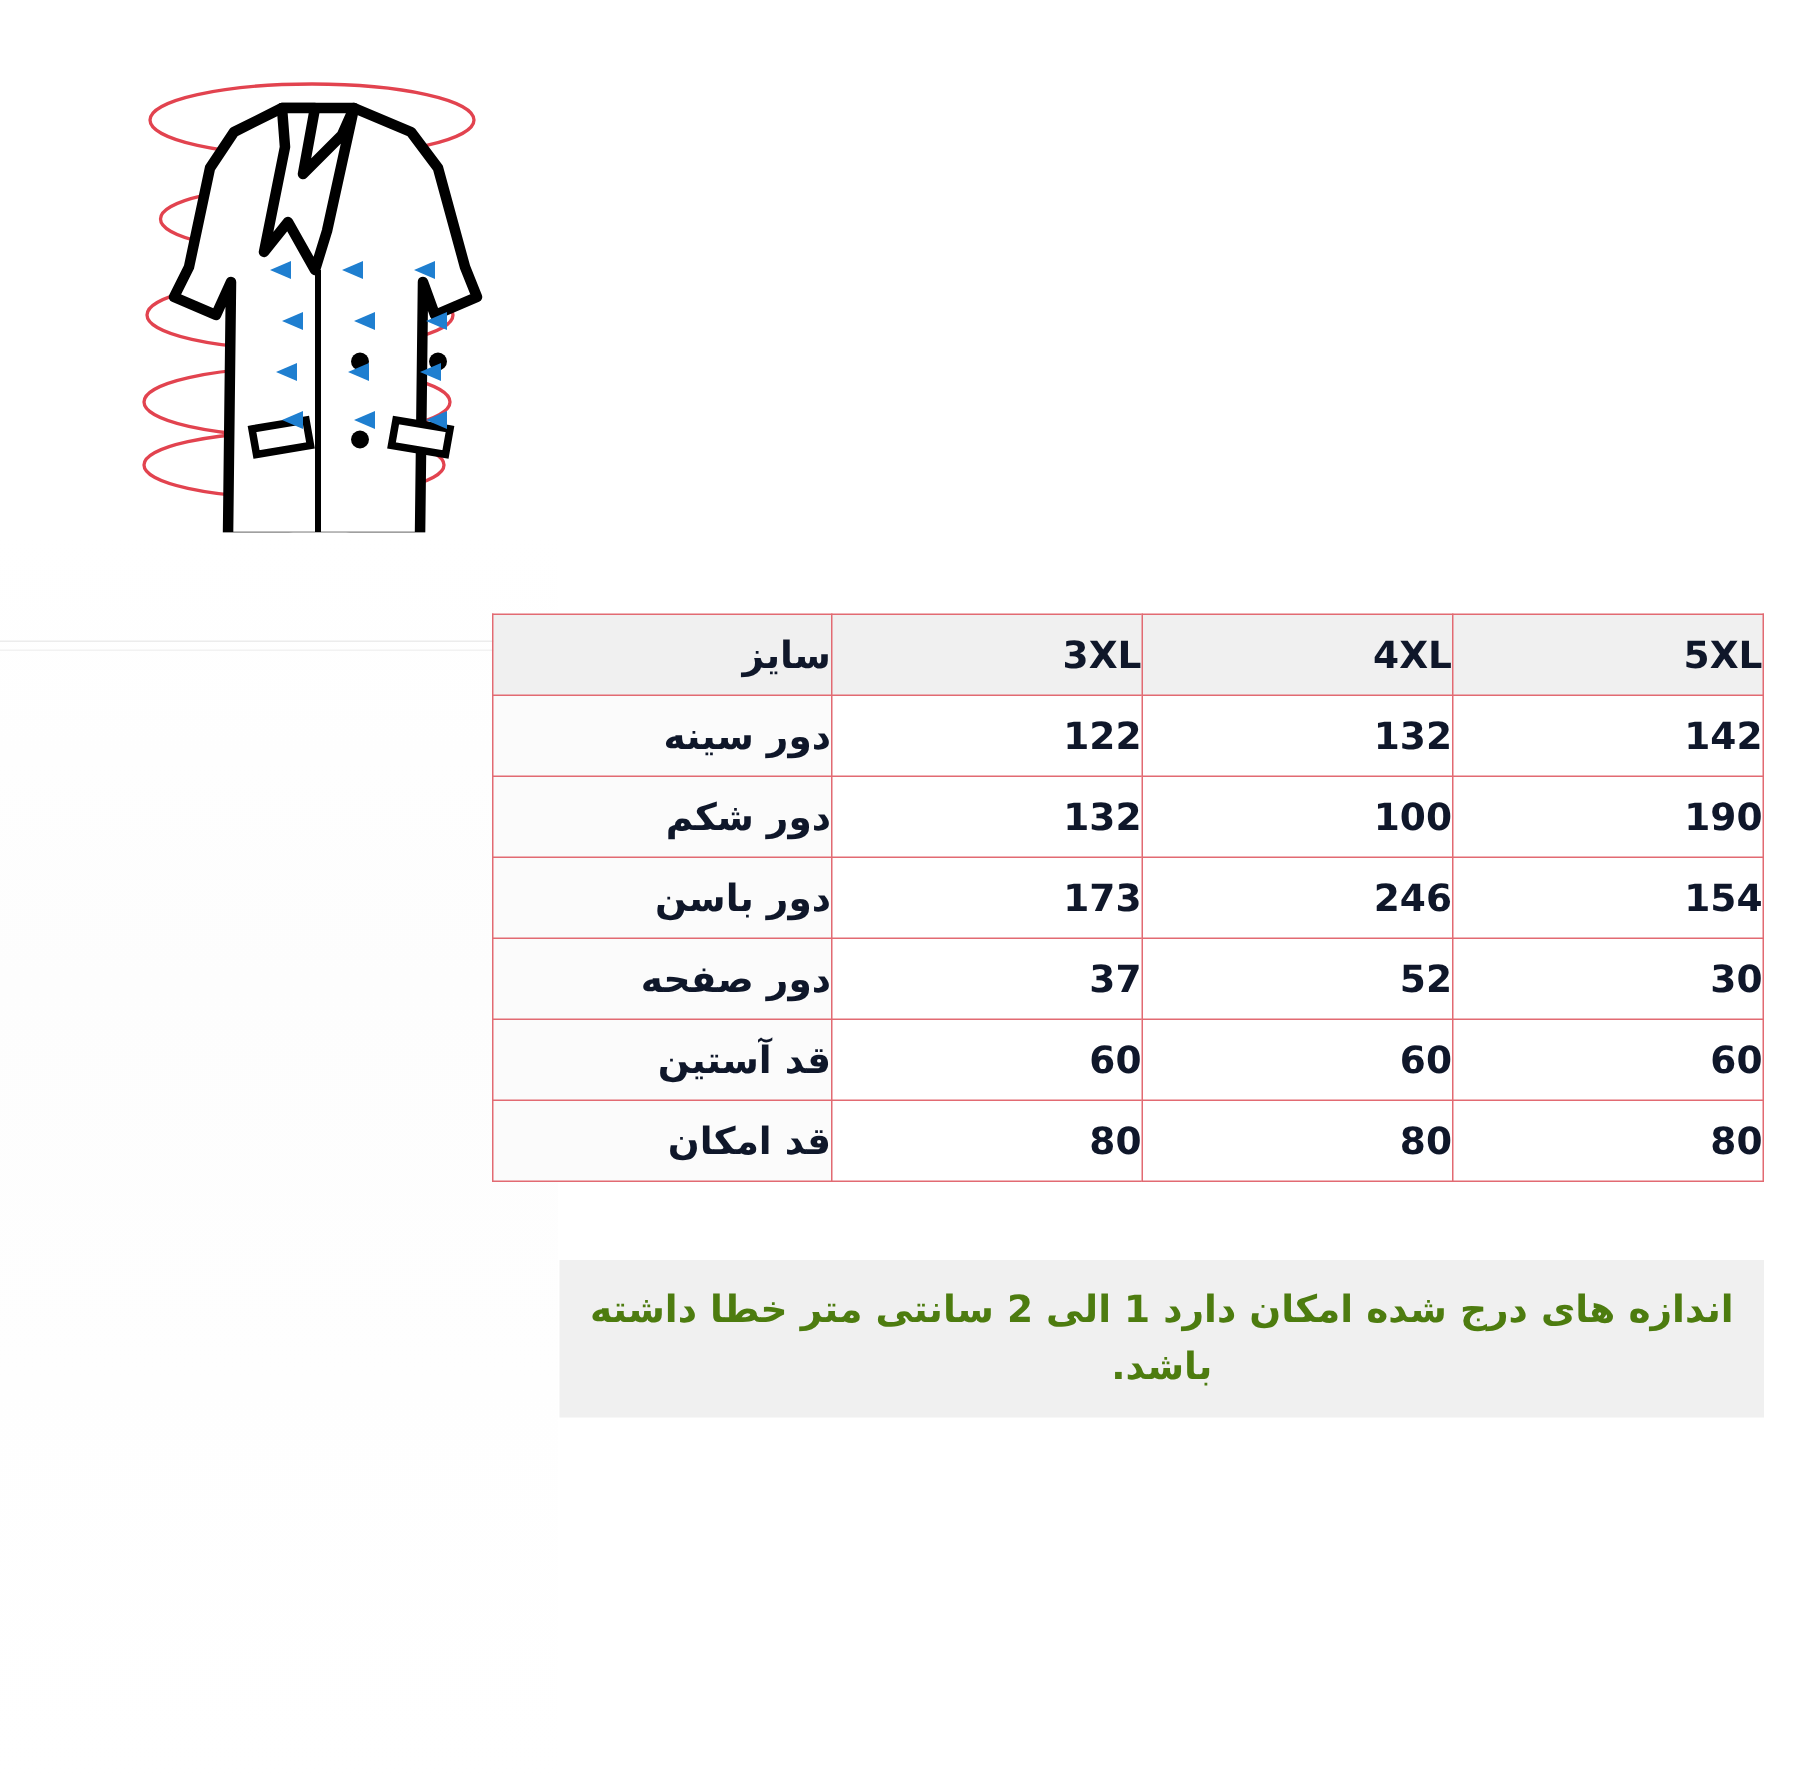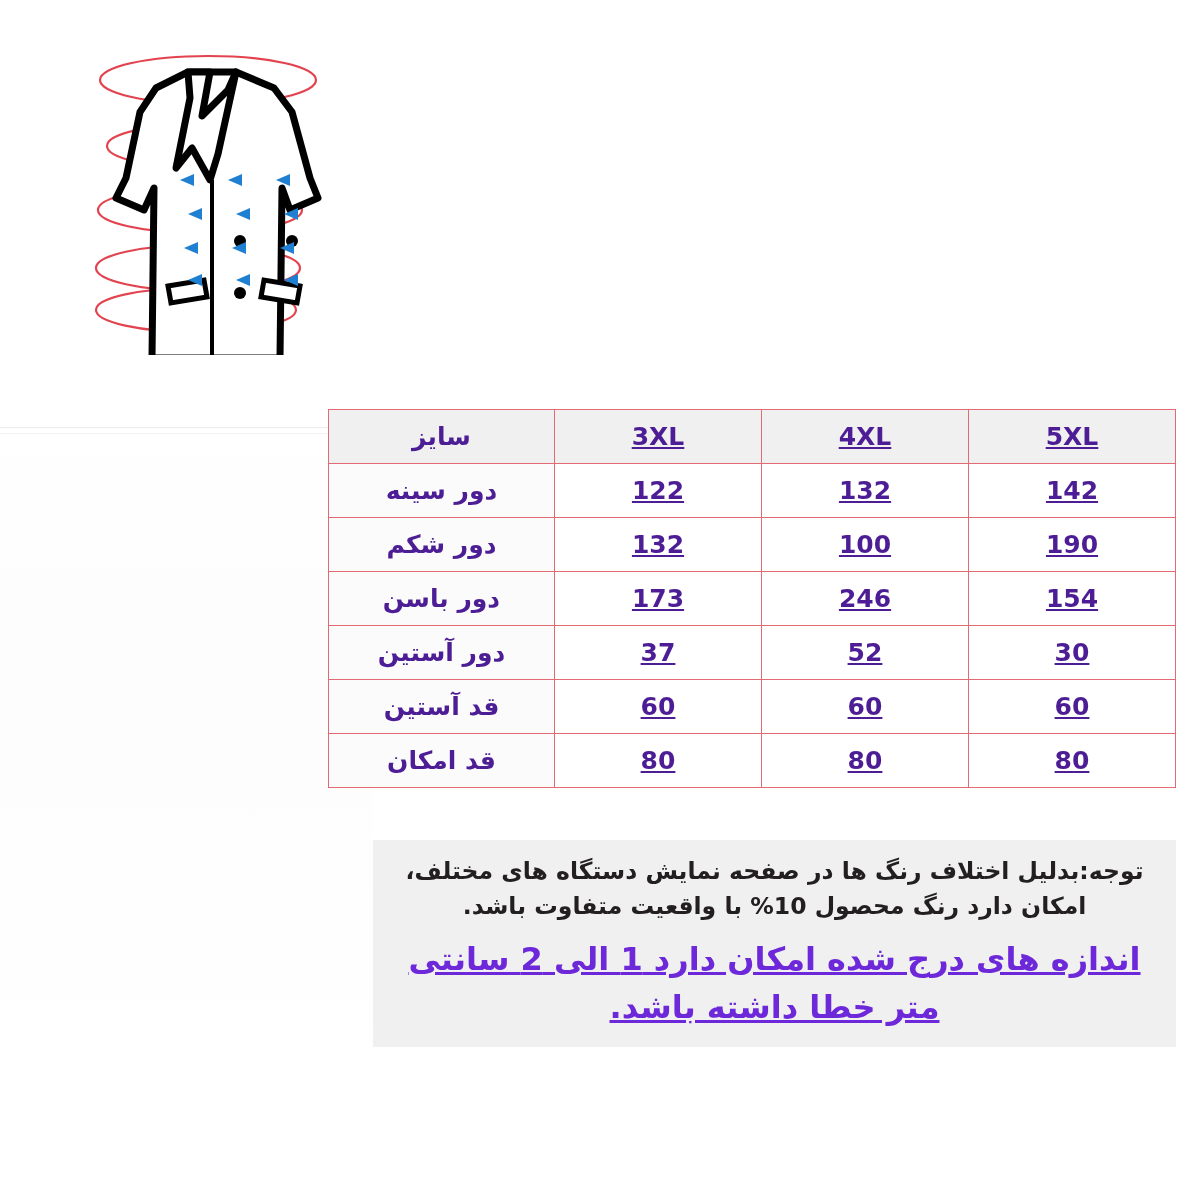--- a/index.html
+++ b/index.html
@@ -67,40 +67,39 @@
     width: 803px;
   }
   table.size-table {
     border-collapse: collapse;
     width: 803px;
     table-layout: fixed;
   }
   table.size-table td, table.size-table th {
     border: 1px solid #e26a72;
     height: 53px;
-    text-align: center;
     vertical-align: middle;
     font-size: 25px;
-    color: #4c1d95;
+    color: #0f172a;
     font-weight: 600;
     padding: 0;
   }
   table.size-table thead td {
     background: #f0f0f0;
     font-weight: 700;
     font-size: 25px;
   }
   table.size-table tbody td {
     background: #ffffff;
   }
   table.size-table tbody td.label-cell {
     background: #fbfbfb;
     font-weight: 700;
   }
-  .col-val { width: 206px; text-decoration: underline; }
+  .col-val { width: 206px; }
   .col-label { width: 225px; }
 
   
   .notes {
     position: absolute;
     left: 373px;
     top: 840px;
     width: 803px;
     background: #f0f0f0;
     padding: 14px 20px 16px 20px;
@@ -109,27 +108,26 @@
   }
   .note-black {
     color: #231f20;
     font-size: 23.5px;
     line-height: 1.5;
     font-weight: 700;
     margin: 0 0 10px 0;
     direction: rtl;
   }
   .note-red {
-    color: #6d28d9;
-    font-size: 32px;
+    color: #4d7c0f;
+    font-size: 25px;
     line-height: 1.5;
     font-weight: 700;
     margin: 0;
     direction: rtl;
-    text-decoration: underline;
   }
 </style>
 </head>
 <body>
 
 <div id="page">
 
   <div class="coat-diagram">
     <svg width="290" height="360" viewBox="0 0 290 360" xmlns="http://www.w3.org/2000/svg">
 
@@ -288,36 +286,35 @@
         <tr>
           <td class="col-val">154</td>
           <td class="col-val">246</td>
           <td class="col-val">173</td>
           <td class="col-label label-cell">دور باسن</td>
         </tr>
         <tr>
           <td class="col-val">30</td>
           <td class="col-val">52</td>
           <td class="col-val">37</td>
-          <td class="col-label label-cell">دور آستین</td>
+          <td class="col-label label-cell">دور صفحه</td>
         </tr>
         <tr>
           <td class="col-val">60</td>
           <td class="col-val">60</td>
           <td class="col-val">60</td>
           <td class="col-label label-cell">قد آستین</td>
         </tr>
         <tr>
           <td class="col-val">80</td>
           <td class="col-val">80</td>
           <td class="col-val">80</td>
           <td class="col-label label-cell">قد امکان</td>
         </tr>
       </tbody>
     </table>
   </div>
 
   <div class="notes">
-    <p class="note-black">توجه:بدلیل اختلاف رنگ ها در صفحه نمایش دستگاه های مختلف، امکان دارد رنگ محصول 10% با واقعیت متفاوت باشد.</p>
     <p class="note-red">اندازه های درج شده امکان دارد 1 الی 2 سانتی متر خطا داشته باشد.</p>
   </div>
 
 </div>
 
 </body></html>

